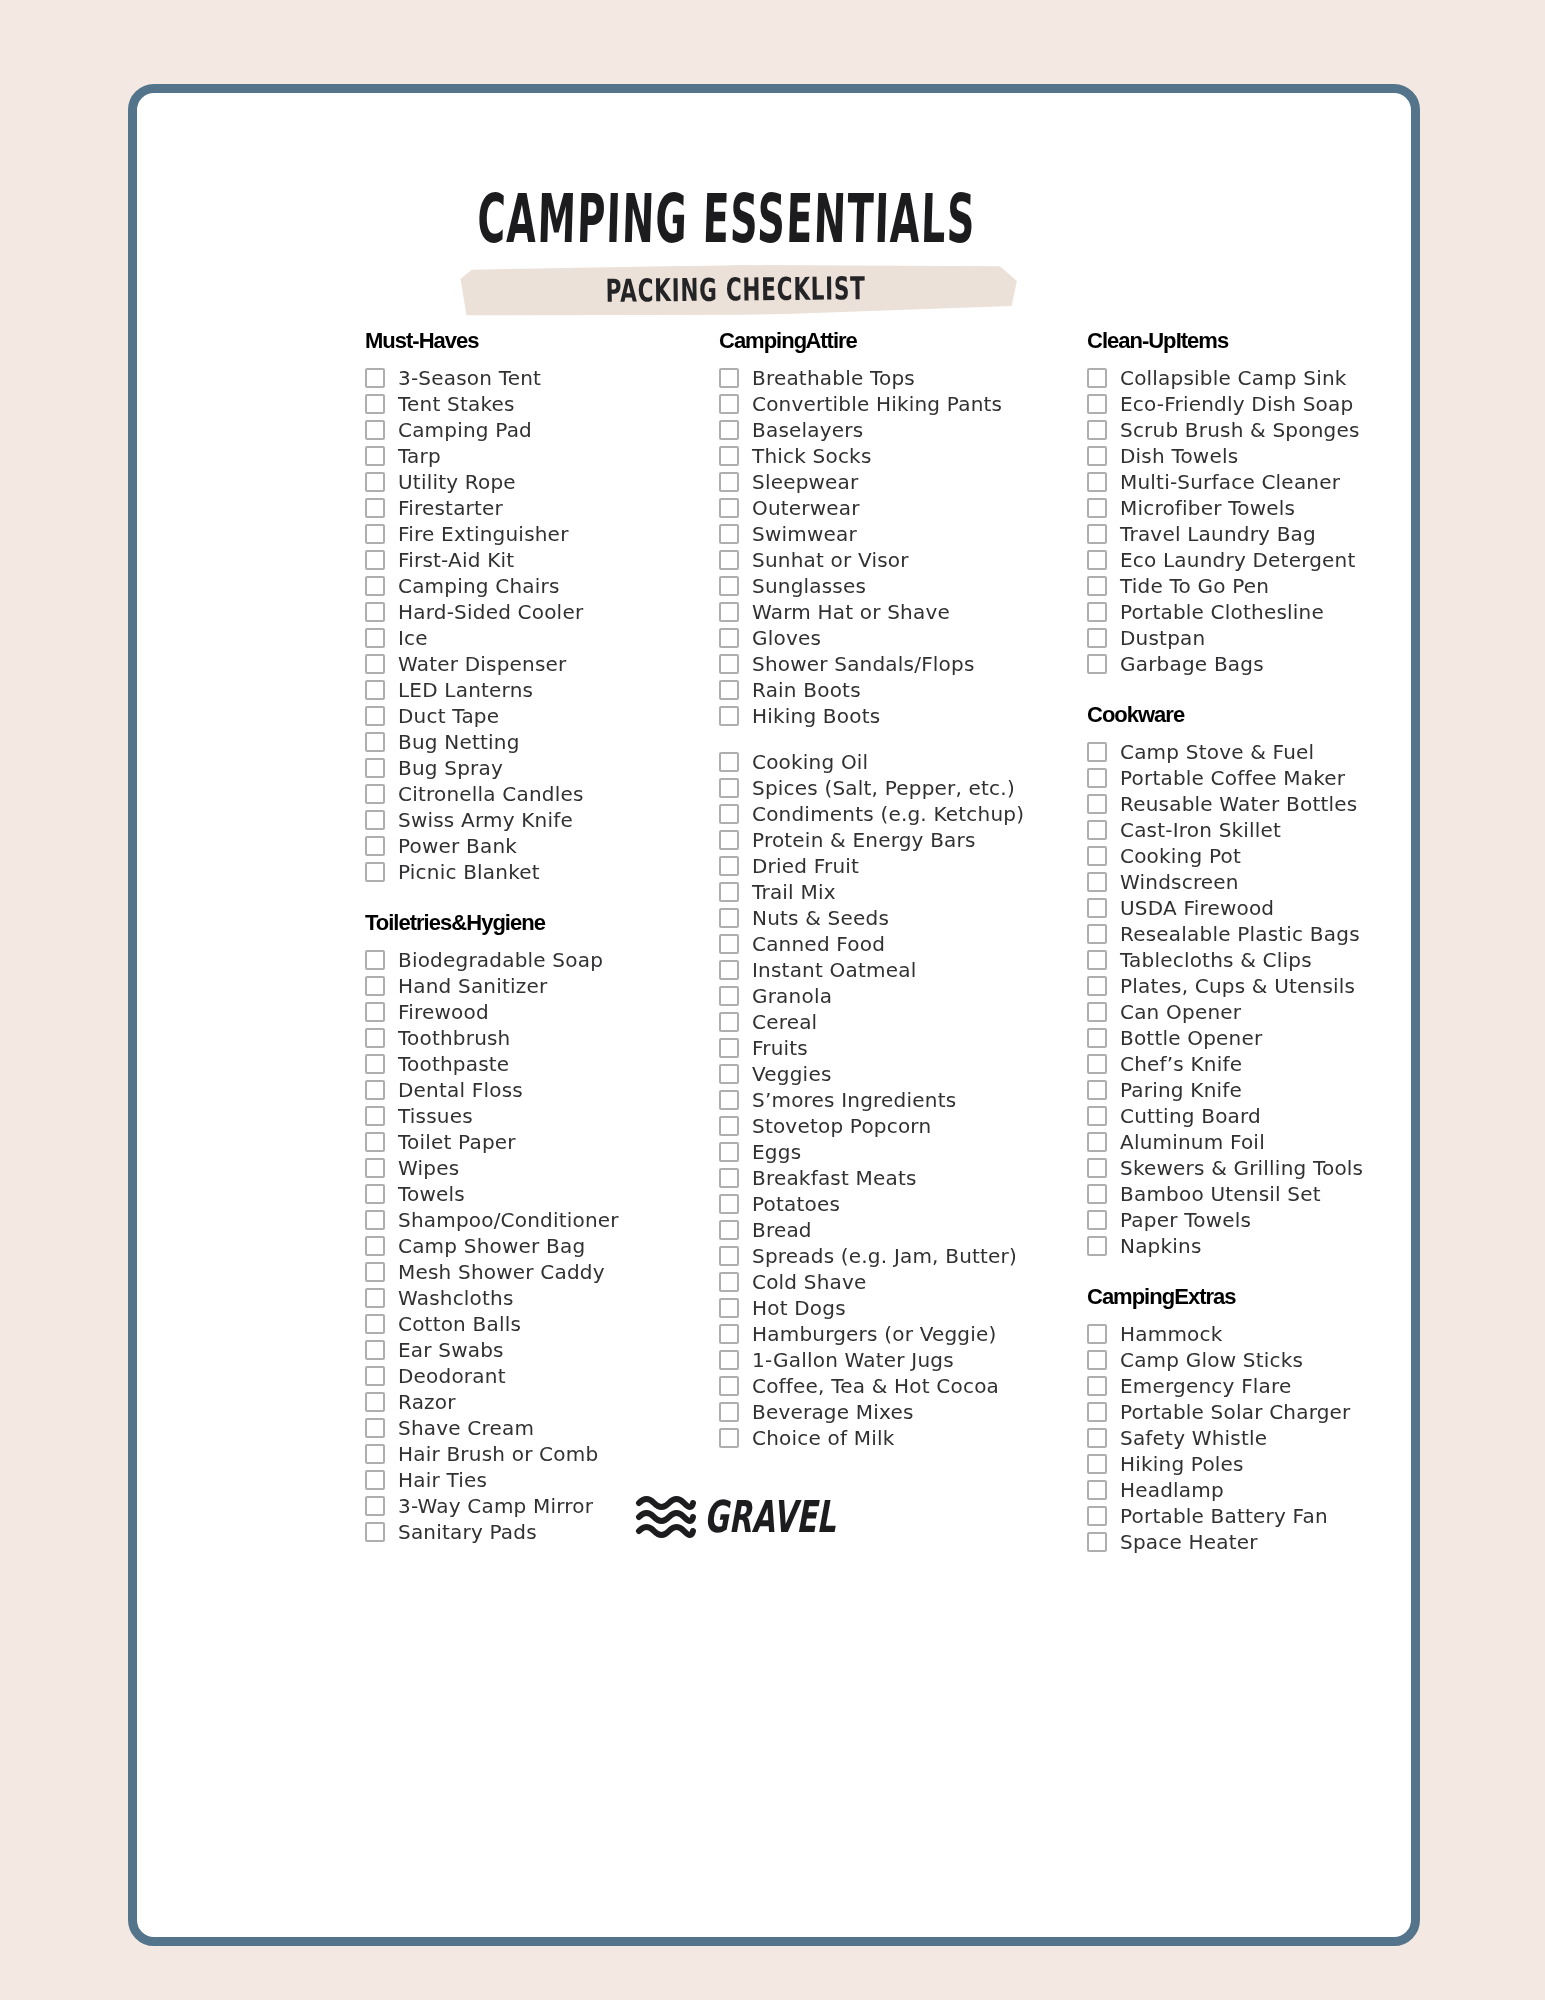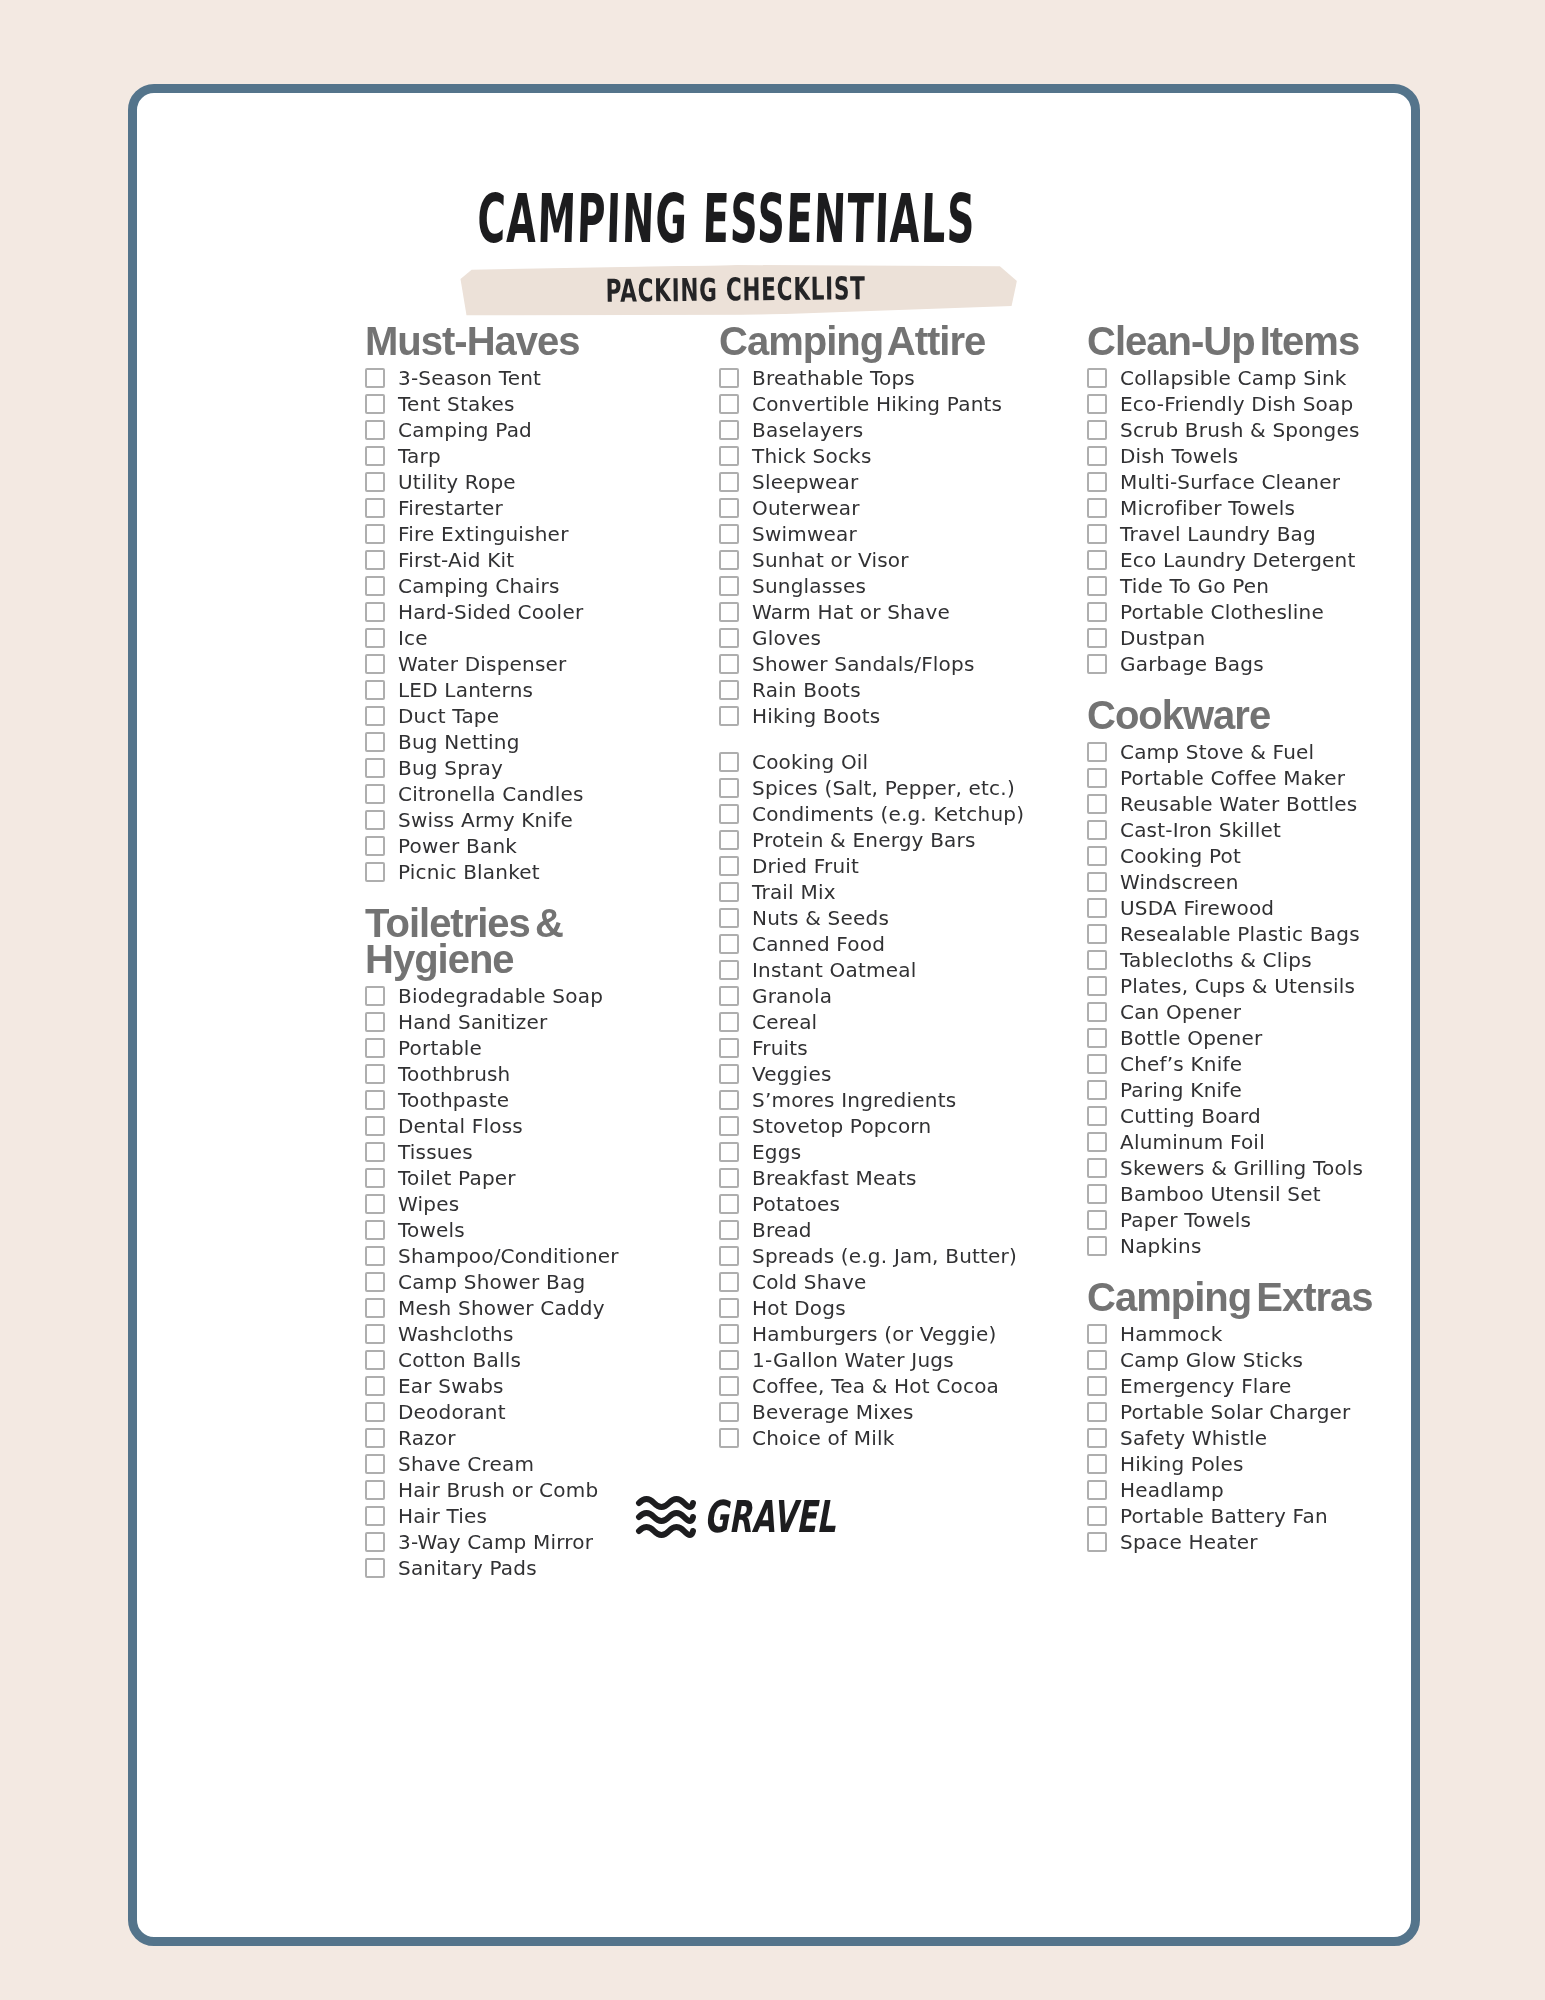--- a/index.html
+++ b/index.html
@@ -61,25 +61,25 @@
     position: absolute;
     top: 230px;
   }
   .col-1 { left: 228px; width: 340px; }
   .col-2 { left: 582px; width: 356px; }
   .col-3 { left: 950px; width: 370px; }
   .section + .section { margin-top: 20px; }
   .section-heading {
     font-family: "Liberation Sans", sans-serif;
     font-weight: bold;
-    font-size: 40px;
+    font-size: 22px;
     line-height: 36px;
     letter-spacing: -1px;
     word-spacing: -5px;
-    color: #737373;
+    color: #000000;
     margin-bottom: 6px;
   }
   .item {
     display: flex;
     align-items: center;
     gap: 13px;
     height: 26px;
   }
   .checkbox {
     flex: 0 0 auto;
@@ -218,21 +218,21 @@
           <div class="item">
             <span class="checkbox"></span>
             <span class="item-label">Biodegradable Soap</span>
           </div>
           <div class="item">
             <span class="checkbox"></span>
             <span class="item-label">Hand Sanitizer</span>
           </div>
           <div class="item">
             <span class="checkbox"></span>
-            <span class="item-label">Portable</span>
+            <span class="item-label">Firewood</span>
           </div>
           <div class="item">
             <span class="checkbox"></span>
             <span class="item-label">Toothbrush</span>
           </div>
           <div class="item">
             <span class="checkbox"></span>
             <span class="item-label">Toothpaste</span>
           </div>
           <div class="item">

